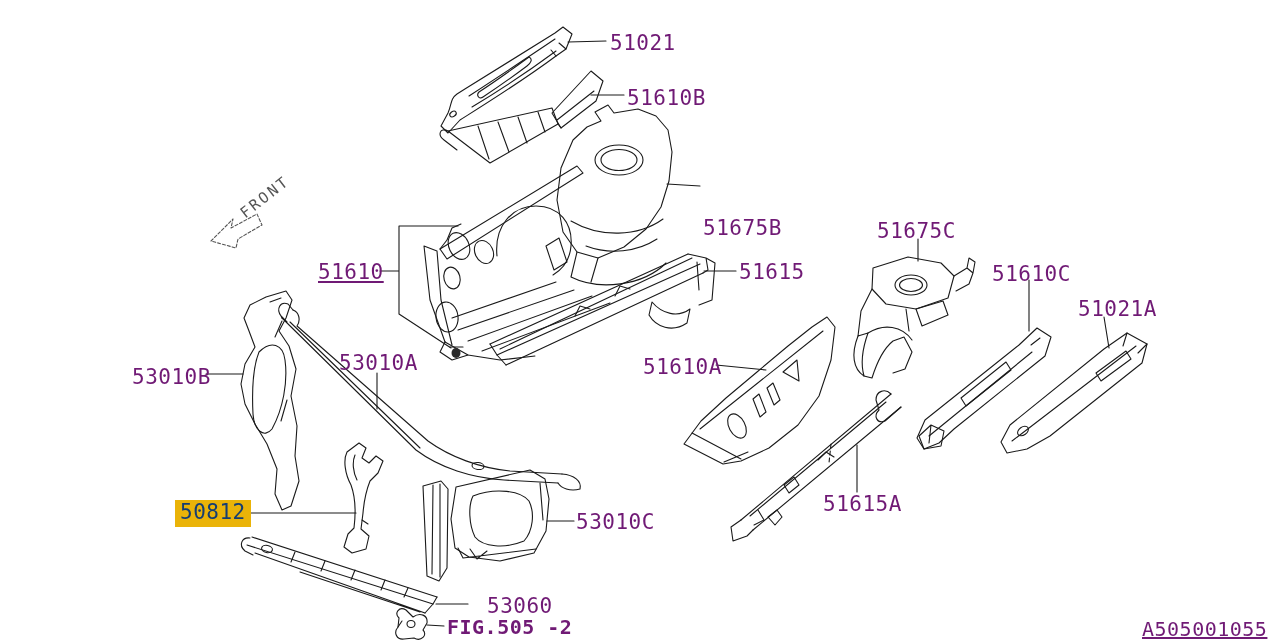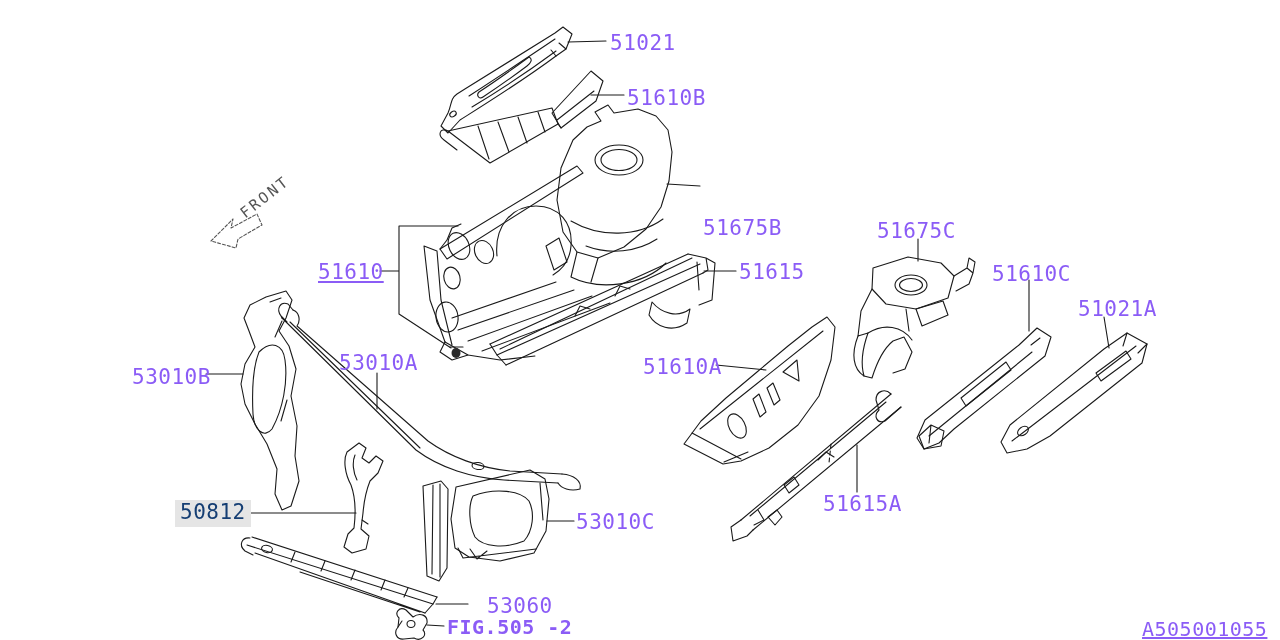--- a/index.html
+++ b/index.html
@@ -1,39 +1,39 @@
 <!DOCTYPE html>
 <html><head>
 <meta charset="utf-8">
 <style>
   html,body{margin:0;padding:0;background:#fff;}
   #stage{position:relative;width:1280px;height:640px;background:#ffffff;overflow:hidden;
          font-family:"DejaVu Sans Mono",monospace;}
   #lineart{position:absolute;left:0;top:0;width:1280px;height:640px;}
-  .lbl{position:absolute;font-size:21px;line-height:1;color:#8b5cf6;white-space:pre;
+  .lbl{position:absolute;font-size:21px;line-height:1;color:#701a75;white-space:pre;
        letter-spacing:0.5px;}
   
   #lp51021 {left:610px;top:33px;}
   #lp51610B{left:627px;top:88px;}
   #lp51675B{left:703px;top:178px;margin-top:40px;}
   #lp51610 {left:318px;top:262px;text-decoration:underline;}
   #lp51615 {left:739px;top:262px;}
   #lp53010A{left:339px;top:353px;}
   #lp53010B{left:132px;top:367px;}
   #lp53010C{left:576px;top:512px;}
   #lp53060 {left:471px;top:596px;margin-left:16px;}
   #lpfig   {left:447px;top:617px;font-size:20px;font-weight:bold;}
   #lp51610A{left:643px;top:357px;}
   #lp51615A{left:823px;top:494px;}
   #lp51675C{left:877px;top:221px;}
   #lp51610C{left:992px;top:264px;}
   #lp51021A{left:1078px;top:299px;}
   #lpcode  {left:1142px;top:619px;font-size:20px;text-decoration:underline;}
   #lp50812 {left:175px;top:500px;height:25px;padding:2px 5px 0 5px;
-            background:#e5e5e5;color:#153e73;}
+            background:#eab308;color:#153e73;}
   #lpfront {left:247px;top:206px;font-size:15px;letter-spacing:2.5px;color:#555;
             transform:rotate(-38deg);transform-origin:0 100%;}
 </style>
 </head>
 <body>
 
 <div id="stage">
 
   <svg id="lineart" viewBox="0 0 1280 640" fill="none" stroke="#1a1a1a" stroke-width="1.1" stroke-linejoin="round" stroke-linecap="round">
 

